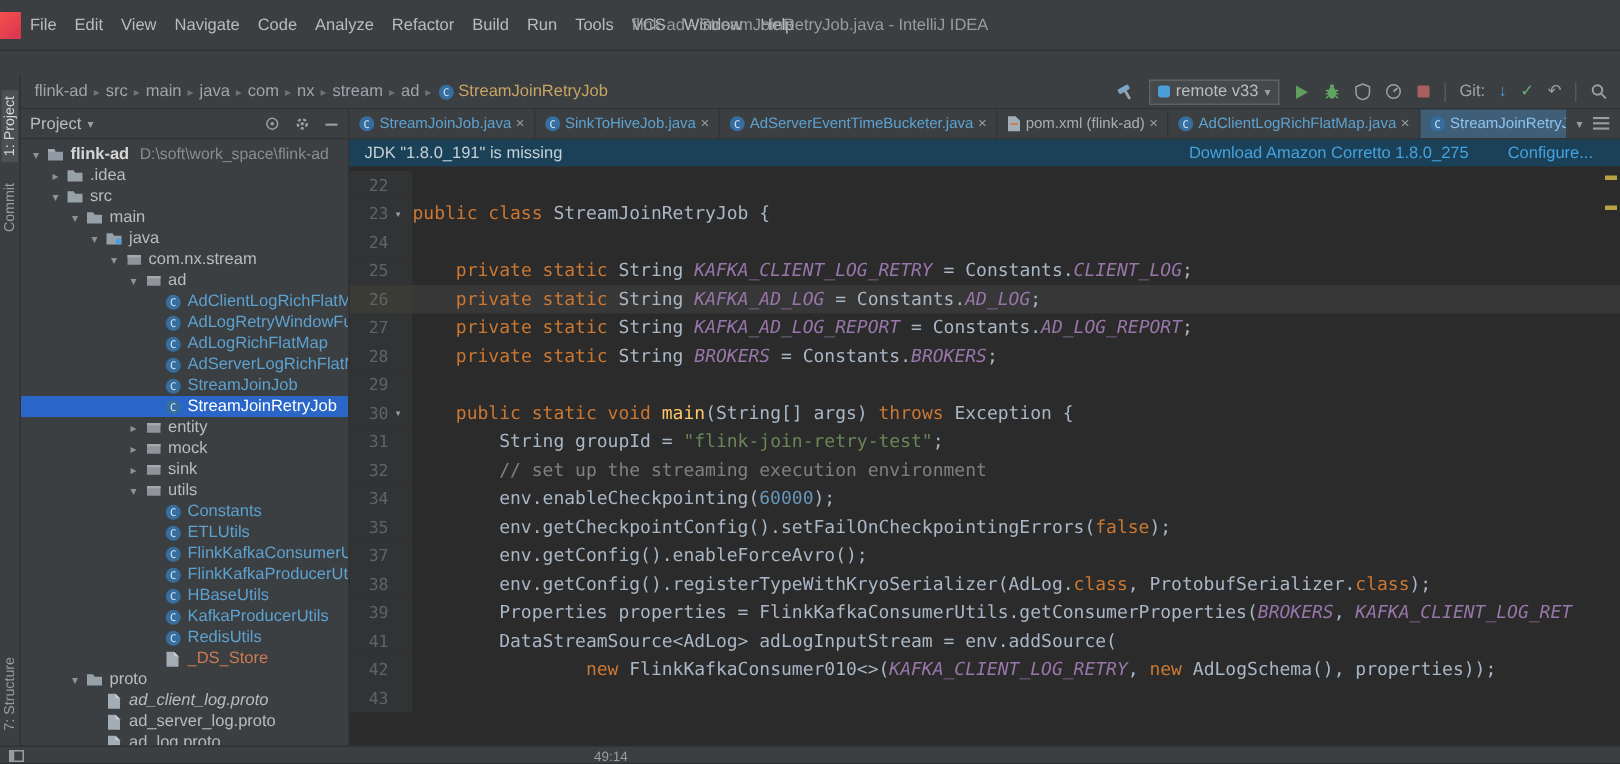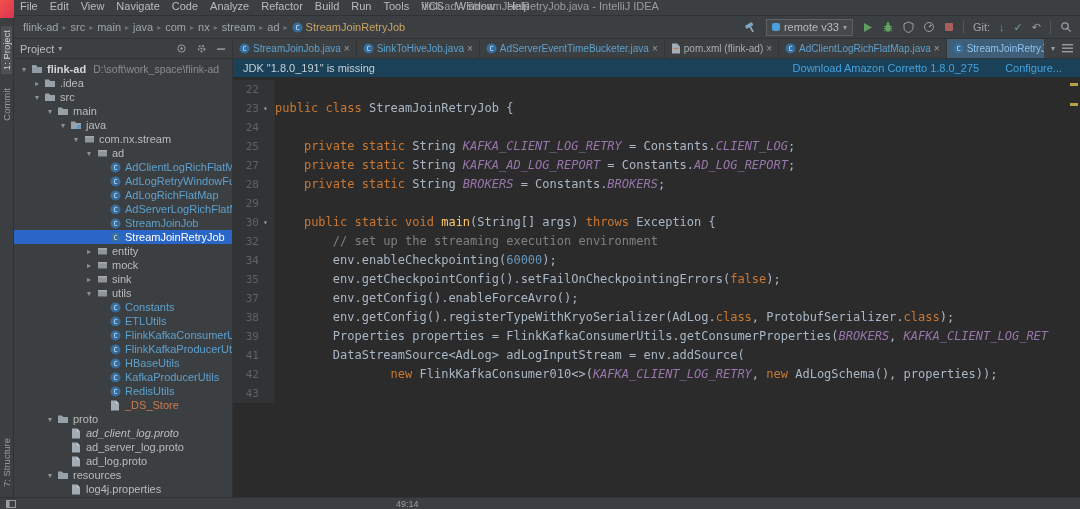--- a/index.html
+++ b/index.html
@@ -2,30 +2,30 @@
 <html><head>
 <meta charset="utf-8">
 <style>
   * { box-sizing: border-box; }
   html,body { margin:0; padding:0; background:#222; }
   body { font-family:"Liberation Sans", sans-serif; }
   .app { position:relative; width:1080px; height:509px; background:#3c3f41; overflow:hidden;
          color:#bbbbbb; font-size:11px; display:flex; flex-direction:column; }
 
   
-  .menubar { height:16px; flex:none; display:flex; align-items:flex-start; background:#3c3f41;
+  .menubar { height:34px; flex:none; display:flex; align-items:center; background:#3c3f41;
              border-bottom:1px solid #303233; position:relative; }
   .logo { width:14px; height:18px; flex:none; background:linear-gradient(135deg,#f4504e,#d8344f); }
   .menus { display:flex; align-items:center; }
   .menu-item { padding:0 6px; color:#bbbbbb; cursor:default; }
   .win-title { position:absolute; left:50%; transform:translateX(-50%); color:#999c9e;
                white-space:nowrap; font-size:11px; }
 
   
-  .mid { flex:1; display:flex; min-height:0; }
+  .mid { flex:1; display:flex; min-height:0;margin-top:16px; }
   .stripe { width:14px; flex:none; background:#3c3f41; border-right:1px solid #303233;
             display:flex; flex-direction:column; justify-content:space-between; align-items:center; padding:3px 0; }
   .stripe-group { display:flex; flex-direction:column; align-items:center; }
   .vtext { writing-mode:vertical-rl; transform:rotate(180deg); font-size:9.5px; color:#9a9d9f;
            margin:7px 0; white-space:nowrap; }
   .vtext.active { color:#d6d6d6; background:#4c5052; padding:4px 0; }
 
   .rest { flex:1; display:flex; flex-direction:column; min-width:0; }
 
   
@@ -677,20 +677,27 @@
                 </div>
                 <div class="code-text"></div>
               </div>
               <div class="code-line">
                 <div class="gutter">
                   <span class="g-num">25</span>
                   <span class="g-fold"></span>
                 </div>
                 <div class="code-text"><span class="tk-t">    </span><span class="tk-k">private static </span><span class="tk-t">String </span><span class="tk-f">KAFKA_CLIENT_LOG_RETRY</span><span class="tk-t"> = Constants.</span><span class="tk-f">CLIENT_LOG</span><span class="tk-t">;</span></div>
               </div>
+              <div class="code-line current">
+                <div class="gutter">
+                  <span class="g-num">26</span>
+                  <span class="g-fold"></span>
+                </div>
+                <div class="code-text"><span class="tk-t">    </span><span class="tk-k">private static </span><span class="tk-t">String </span><span class="tk-f">KAFKA_AD_LOG</span><span class="tk-t"> = Constants.</span><span class="tk-f">AD_LOG</span><span class="tk-t">;</span></div>
+              </div>
               <div class="code-line">
                 <div class="gutter">
                   <span class="g-num">27</span>
                   <span class="g-fold"></span>
                 </div>
                 <div class="code-text"><span class="tk-t">    </span><span class="tk-k">private static </span><span class="tk-t">String </span><span class="tk-f">KAFKA_AD_LOG_REPORT</span><span class="tk-t"> = Constants.</span><span class="tk-f">AD_LOG_REPORT</span><span class="tk-t">;</span></div>
               </div>
               <div class="code-line">
                 <div class="gutter">
                   <span class="g-num">28</span>
@@ -704,20 +711,27 @@
                   <span class="g-fold"></span>
                 </div>
                 <div class="code-text"></div>
               </div>
               <div class="code-line">
                 <div class="gutter">
                   <span class="g-num">30</span>
                   <span class="g-fold">▾</span>
                 </div>
                 <div class="code-text"><span class="tk-t">    </span><span class="tk-k">public static void </span><span class="tk-m">main</span><span class="tk-t">(String[] args) </span><span class="tk-k">throws </span><span class="tk-t">Exception {</span></div>
+              </div>
+              <div class="code-line">
+                <div class="gutter">
+                  <span class="g-num">31</span>
+                  <span class="g-fold"></span>
+                </div>
+                <div class="code-text"><span class="tk-t">        String groupId = </span><span class="tk-s">"flink-join-retry-test"</span><span class="tk-t">;</span></div>
               </div>
               <div class="code-line">
                 <div class="gutter">
                   <span class="g-num">32</span>
                   <span class="g-fold"></span>
                 </div>
                 <div class="code-text"><span class="tk-c">        // set up the streaming execution environment</span></div>
               </div>
               <div class="code-line">
                 <div class="gutter">

